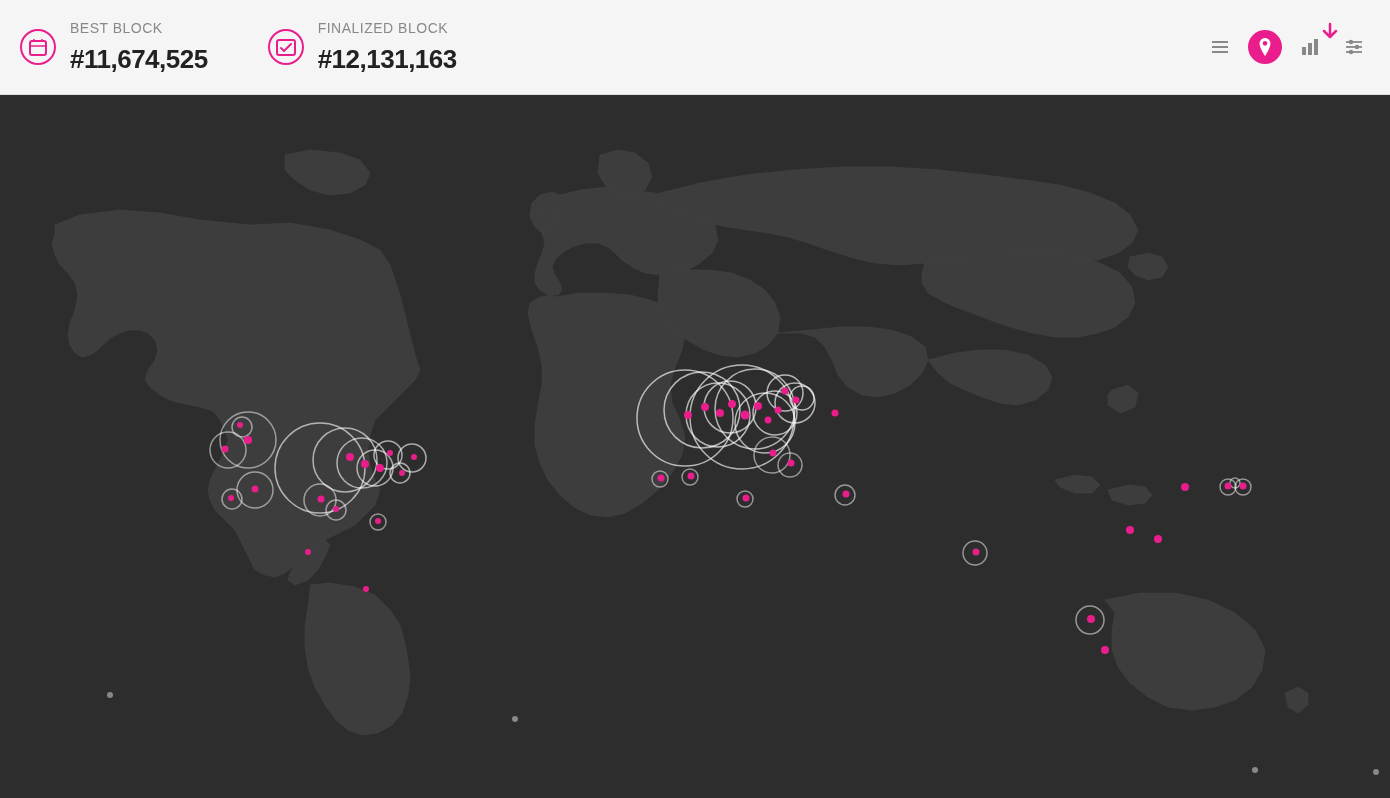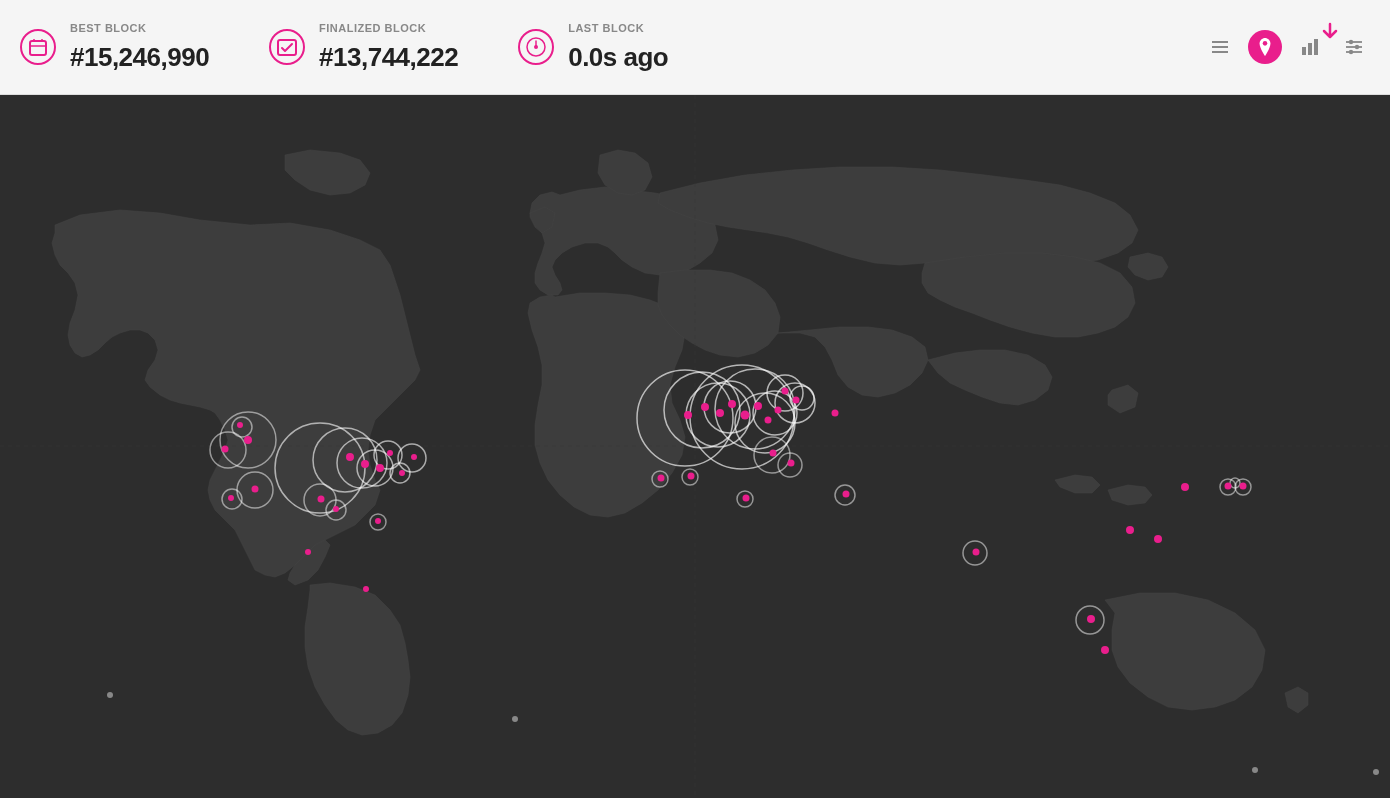--- a/index.html
+++ b/index.html
@@ -31,22 +31,22 @@
     }
 
     .stat-icon svg {
       width: 36px;
       height: 36px;
     }
 
     .stat-content {}
 
     .stat-label {
-      font-size: 11px;
-      font-weight: 700;
+      font-size: 14px;
+      font-weight: 400;
       color: #888;
       letter-spacing: 0.5px;
       text-transform: uppercase;
       margin-bottom: 8px;
     }
 
     .stat-value {
       font-size: 26px;
       font-weight: 700;
       color: #222;
@@ -104,53 +104,39 @@
       <svg viewBox="0 0 36 36" fill="none" xmlns="http://www.w3.org/2000/svg">
         <circle cx="18" cy="18" r="17" stroke="#e91e8c" stroke-width="2" fill="none"></circle>
         <rect x="10" y="12" width="16" height="14" rx="2" stroke="#e91e8c" stroke-width="2" fill="none"></rect>
         <line x1="10" y1="17" x2="26" y2="17" stroke="#e91e8c" stroke-width="1.5"></line>
         <line x1="14" y1="12" x2="14" y2="10" stroke="#e91e8c" stroke-width="1.5"></line>
         <line x1="22" y1="12" x2="22" y2="10" stroke="#e91e8c" stroke-width="1.5"></line>
       </svg>
     </div>
     <div class="stat-content">
       <div class="stat-label">BEST BLOCK</div>
-      <div class="stat-value">#15,246,990</div>
+      <div class="stat-value">#11,674,525</div>
     </div>
   </div>
 
   <div class="stat-block">
     <div class="stat-icon">
       <svg viewBox="0 0 36 36" fill="none" xmlns="http://www.w3.org/2000/svg">
         <circle cx="18" cy="18" r="17" stroke="#e91e8c" stroke-width="2" fill="none"></circle>
         <rect x="9" y="11" width="18" height="15" rx="2" stroke="#e91e8c" stroke-width="2" fill="none"></rect>
         <path d="M13 19 L16 22 L23 15" stroke="#e91e8c" stroke-width="2" stroke-linecap="round" stroke-linejoin="round" fill="none"></path>
       </svg>
     </div>
     <div class="stat-content">
       <div class="stat-label">FINALIZED BLOCK</div>
-      <div class="stat-value">#13,744,222</div>
+      <div class="stat-value">#12,131,163</div>
     </div>
   </div>
 
 
-  <div class="stat-block">
-    <div class="stat-icon">
-      <svg viewBox="0 0 36 36" fill="none" xmlns="http://www.w3.org/2000/svg">
-        <circle cx="18" cy="18" r="17" stroke="#e91e8c" stroke-width="2" fill="none"></circle>
-        <circle cx="18" cy="18" r="9" stroke="#e91e8c" stroke-width="1.5" fill="none"></circle>
-        <circle cx="18" cy="18" r="2" fill="#e91e8c"></circle>
-        <line x1="18" y1="18" x2="18" y2="12" stroke="#e91e8c" stroke-width="1.5" stroke-linecap="round"></line>
-      </svg>
-    </div>
-    <div class="stat-content">
-      <div class="stat-label">LAST BLOCK</div>
-      <div class="stat-value">0.0s ago</div>
-    </div>
-  </div>
 
   <div class="header-tools">
 
     <div style="position:absolute; top:-8px; right: 30px;">
       <svg width="20" height="20" viewBox="0 0 20 20">
         <path d="M10 2 L10 14 M4 9 L10 15 L16 9" stroke="#e91e8c" stroke-width="2.5" stroke-linecap="round" stroke-linejoin="round" fill="none"></path>
       </svg>
     </div>
     <div class="tool-btn">
       <svg width="20" height="20" viewBox="0 0 20 20" fill="none">

